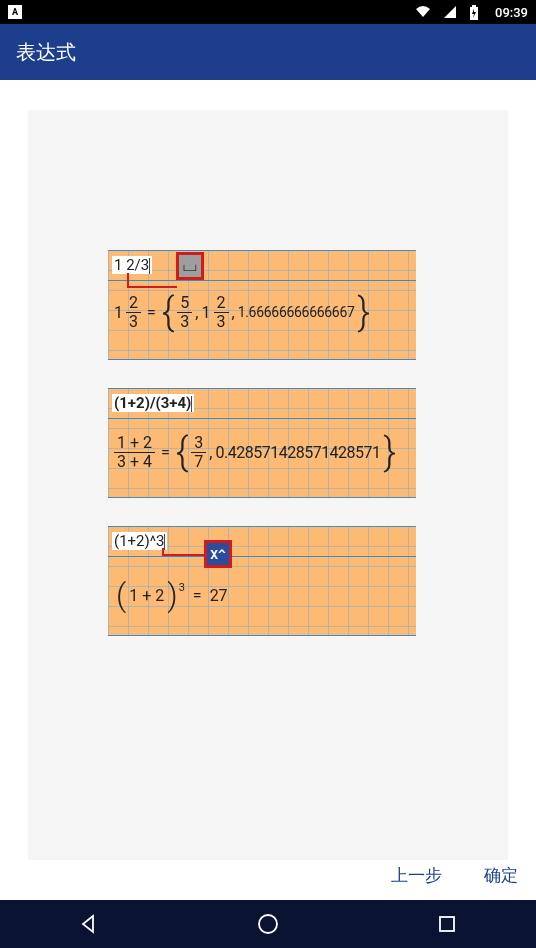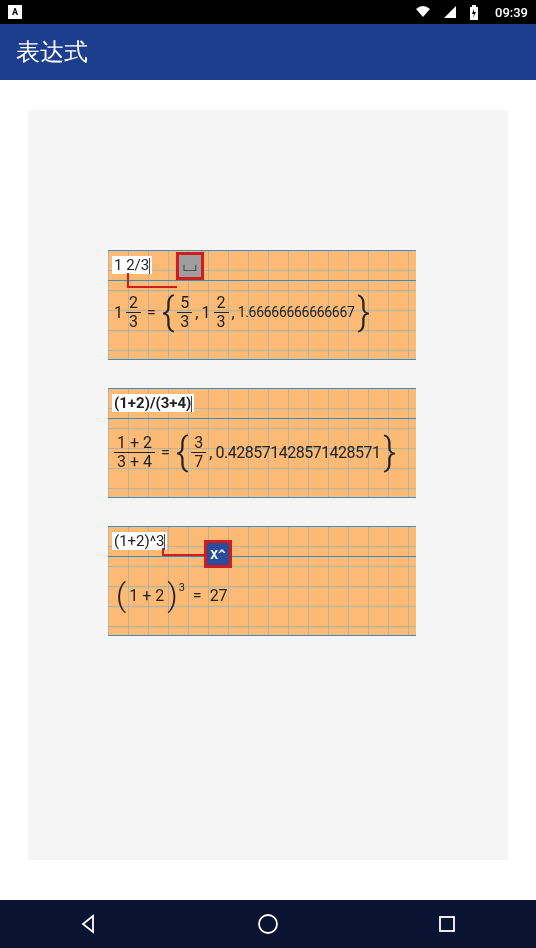--- a/index.html
+++ b/index.html
@@ -46,21 +46,21 @@
       color: #000;
       font-weight: bold;
     }
     .app-bar {
       height: 56px;
       background: #1c3e8c;
       display: flex;
       align-items: center;
       padding: 0 16px;
       color: #fff;
-      font-size: 24px;
+      font-size: 20px;
     }
     .content {
       flex: 1;
       background: #fff;
       padding: 30px 28px 20px 28px;
       position: relative;
     }
     .content-body {
       background: #f5f5f5;
       height: 750px;
@@ -325,20 +325,24 @@
           <span>1 + 2</span>
           <span class="paren-big">)</span>
           <span class="superscript" style="margin-top:-16px;margin-left:-2px">3</span>
           <span style="margin:0 5px">=</span>
           <span>27</span>
         </div>
       </div>
     </div>
 
   </div>
+  <div class="footer-actions">
+    <span>上一步</span>
+    <span>确定</span>
+  </div>
 </div>
 
 <div class="nav-bar">
   <div class="nav-btn">
     <svg width="20" height="20" viewBox="0 0 20 20">
         <path d="M14 2 L4 10 L14 18 Z" fill="none" stroke="#fff" stroke-width="1.8"></path>
       </svg>
   </div>
   <div class="nav-btn">
     <svg width="22" height="22" viewBox="0 0 22 22">

